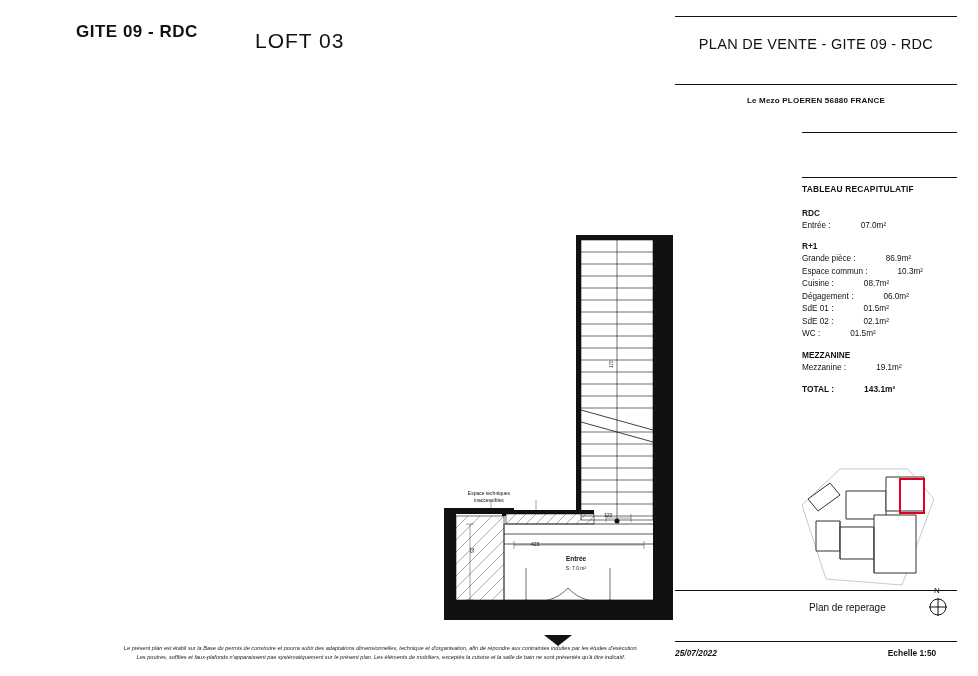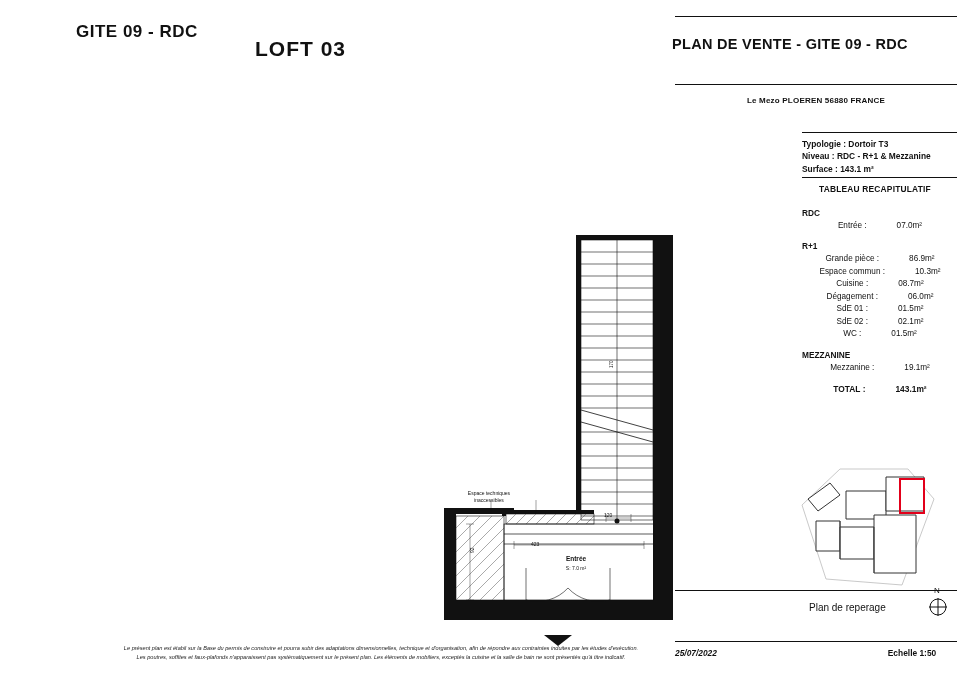--- a/index.html
+++ b/index.html
@@ -25,23 +25,23 @@
   .title-gite {
     position: absolute;
     left: 40px; top: 22px;
     font-size: 17px;
     font-weight: bold;
     letter-spacing: 0.5px;
     color: #111;
   }
   .title-loft {
     position: absolute;
-    left: 219px; top: 37px;
+    left: 219px; top: 29px;
     font-size: 21px;
-    font-weight: bold;
+    font-weight: normal;
     letter-spacing: 1px;
     color: #111;
   }
 
   
   .footnote {
     position: absolute;
     left: 50px; top: 644px;
     width: 590px;
     font-size: 5.6px;
@@ -66,22 +66,23 @@
   .rule-under-title {
     position: absolute;
     left: 3px; top: 84px;
     width: 282px; height: 1px;
     background: #111;
   }
   .plan-title {
     position: absolute;
     left: 0; top: 36px;
     width: 288px;
+    text-align: center;
     font-size: 14.5px;
-    font-weight: bold;
+    font-weight: normal;
     letter-spacing: 0.3px;
     color: #111;
   }
   .plan-subtitle {
     position: absolute;
     left: 0; top: 58px;
     width: 288px;
     text-align: center;
     font-size: 8px;
     font-weight: bold;
@@ -112,39 +113,38 @@
     width: 155px; height: 1px;
     background: #111;
   }
   .recap-title {
     position: absolute;
     left: 130px; top: 184px;
     font-size: 8.4px;
     font-weight: bold;
     letter-spacing: 0.2px;
     color: #111;
-    margin-left: 17px;
   }
 
   .table-wrap {
     position: absolute;
     left: 130px; top: 208px;
     width: 156px;
     font-size: 8.2px;
     color: #111;
   }
   .sec-head {
     font-weight: bold;
     font-size: 8.3px;
     margin-bottom: 2px;
   }
   .sec-gap { height: 9px; }
   .row {
     display: flex;
-    justify-content: center;
+    justify-content: flex-start;
     line-height: 1.52;
   }
   .row .lbl { white-space: nowrap; }
   .row .val { white-space: nowrap; text-align: right; margin-left: 30px; }
   .row.total { font-weight: bold; font-size: 8.4px; }
 
   
   .locator {
     position: absolute;
     left: 110px; top: 455px;
@@ -367,25 +367,20 @@
 </div>
 
 <div class="right-panel">
 
   <div class="rule-top"></div>
   <div class="plan-title">PLAN DE VENTE - GITE 09 - RDC</div>
   <div class="plan-subtitle">Le Mezo PLOEREN 56880 FRANCE</div>
   <div class="rule-under-title"></div>
 
   <div class="info-rule-a"></div>
-  <div class="info-block">
-    <div>Typologie : Dortoir T3</div>
-    <div>Niveau : RDC - R+1 &amp; Mezzanine</div>
-    <div>Surface : 143.1 m²</div>
-  </div>
   <div class="info-rule-b"></div>
   <div class="recap-title">TABLEAU RECAPITULATIF</div>
 
   <div class="table-wrap">
 
     <div class="sec-head">RDC</div>
     <div class="row">
       <span class="lbl">Entrée :</span>
       <span class="val">07.0m²</span>
     </div>

